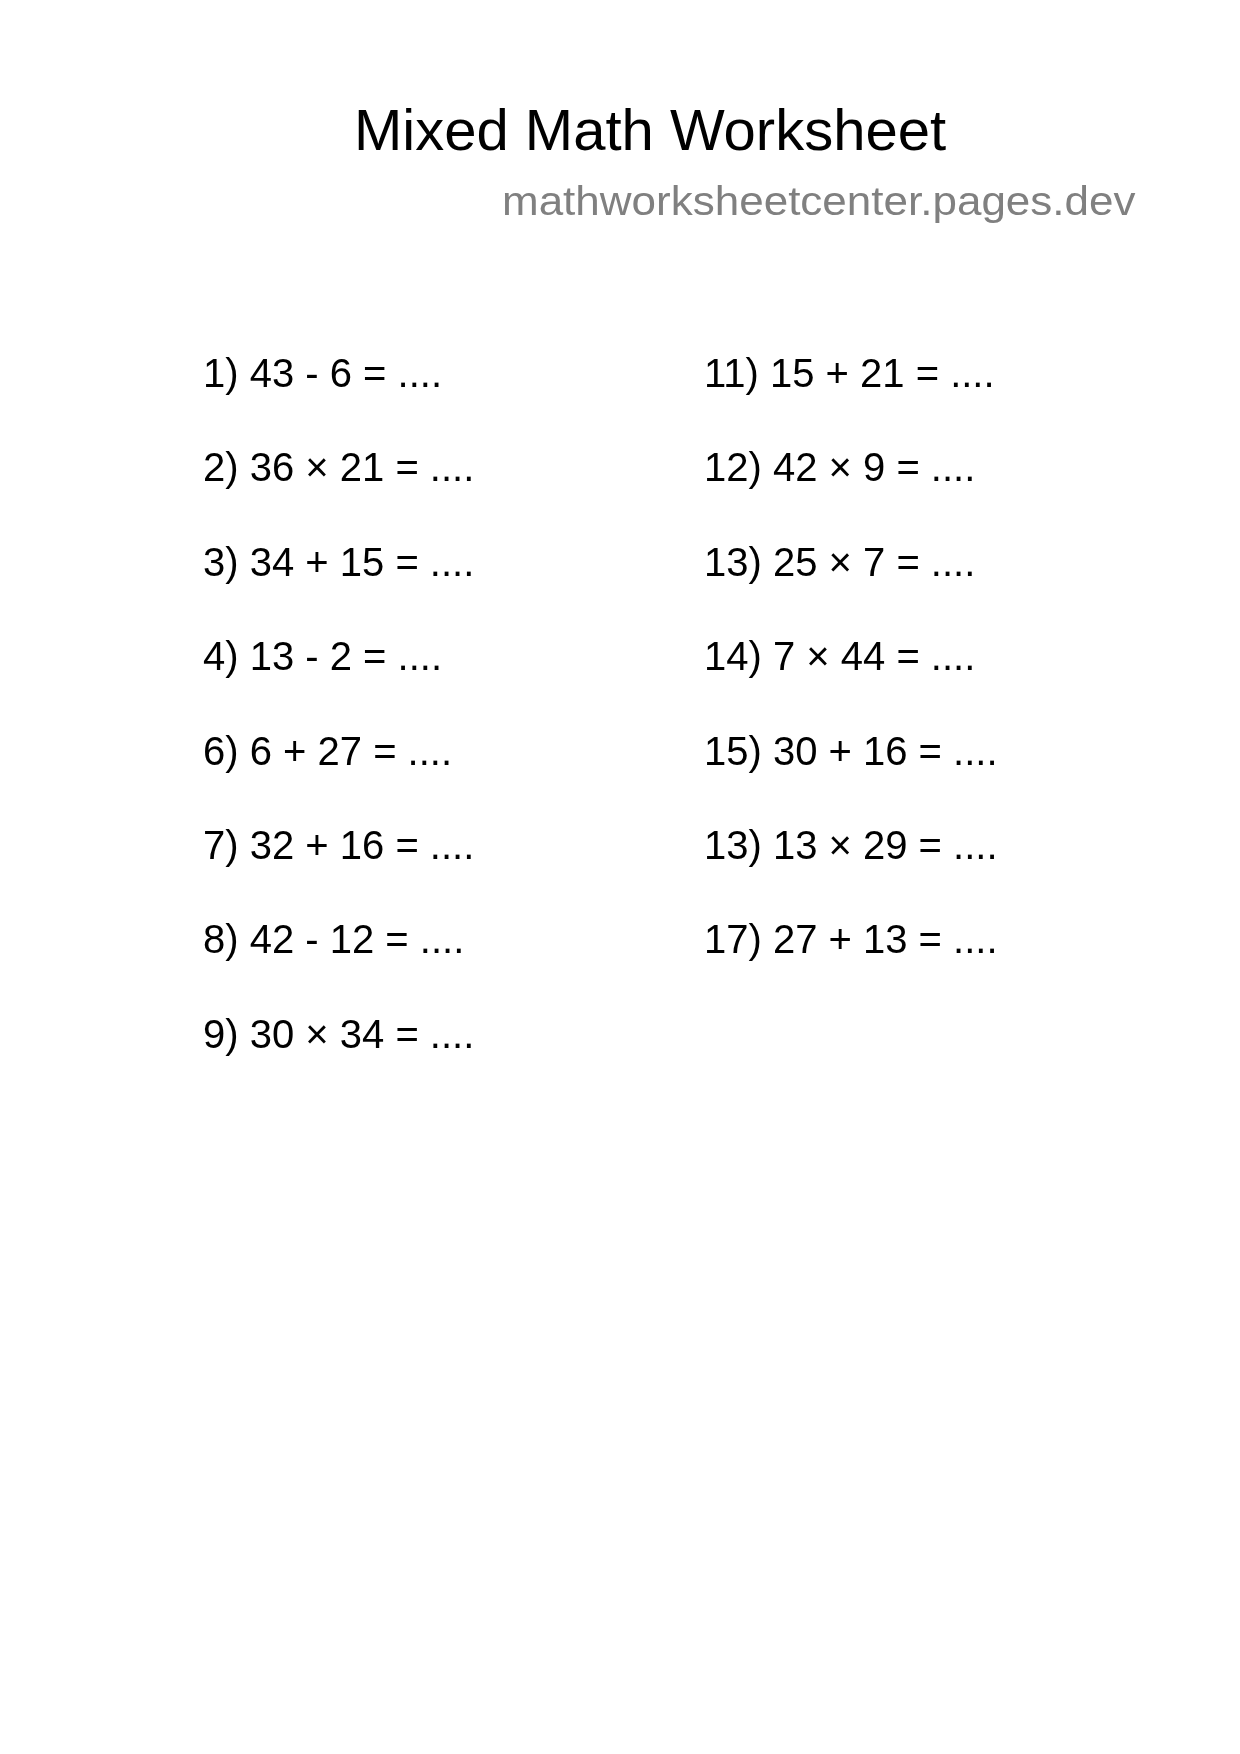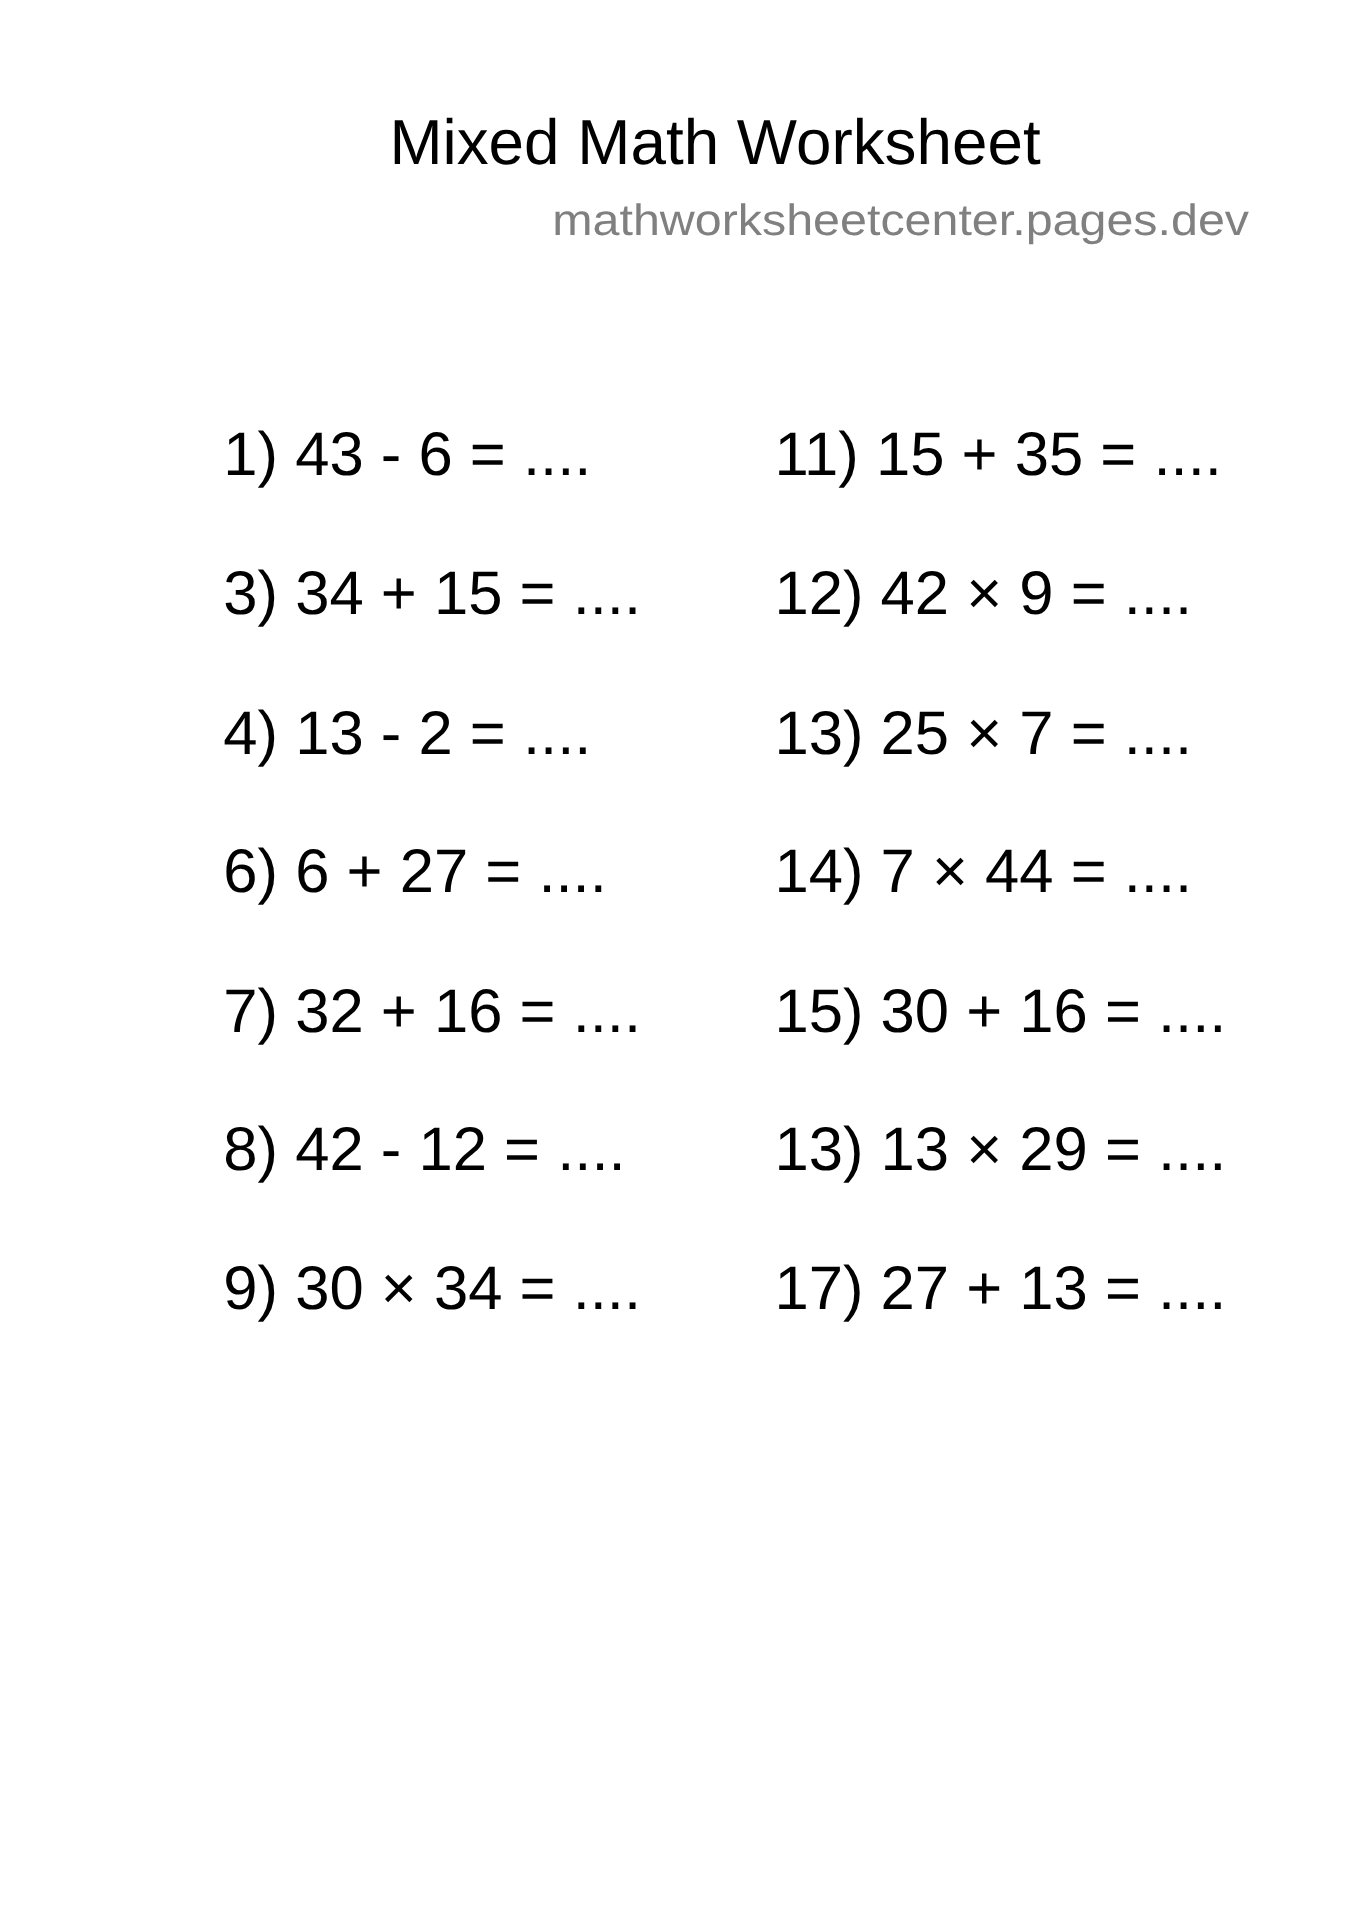--- a/index.html
+++ b/index.html
@@ -51,51 +51,51 @@
     top: 0;
   }
   .column {
     position: absolute;
     top: 353px;
   }
   .column.left { left: 203px; }
   .column.right { left: 704px; }
   .problem {
     height: 94.4px;
-    font-size: 56px;
+    font-size: 40px;
     line-height: 1;
     white-space: nowrap;
     color: #000000;
-    margin-top: 32px;
   }
   .problem span { display: inline; }
 </style>
 </head>
 <body>
 
 <div class="page">
 
   <h1 class="title">Mixed Math Worksheet</h1>
 
   <div class="subtitle">mathworksheetcenter.pages.dev</div>
 
   <div class="problems">
 
     <div class="column left">
       <div class="problem"><span>1)</span> <span>43 - 6 = ....</span></div>
+      <div class="problem"><span>2)</span> <span>36 × 21 = ....</span></div>
       <div class="problem"><span>3)</span> <span>34 + 15 = ....</span></div>
       <div class="problem"><span>4)</span> <span>13 - 2 = ....</span></div>
       <div class="problem"><span>6)</span> <span>6 + 27 = ....</span></div>
       <div class="problem"><span>7)</span> <span>32 + 16 = ....</span></div>
       <div class="problem"><span>8)</span> <span>42 - 12 = ....</span></div>
       <div class="problem"><span>9)</span> <span>30 × 34 = ....</span></div>
     </div>
 
     <div class="column right">
-      <div class="problem"><span>11)</span> <span>15 + 35 = ....</span></div>
+      <div class="problem"><span>11)</span> <span>15 + 21 = ....</span></div>
       <div class="problem"><span>12)</span> <span>42 × 9 = ....</span></div>
       <div class="problem"><span>13)</span> <span>25 × 7 = ....</span></div>
       <div class="problem"><span>14)</span> <span>7 × 44 = ....</span></div>
       <div class="problem"><span>15)</span> <span>30 + 16 = ....</span></div>
       <div class="problem"><span>13)</span> <span>13 × 29 = ....</span></div>
       <div class="problem"><span>17)</span> <span>27 + 13 = ....</span></div>
     </div>
 
   </div>
 </div>

